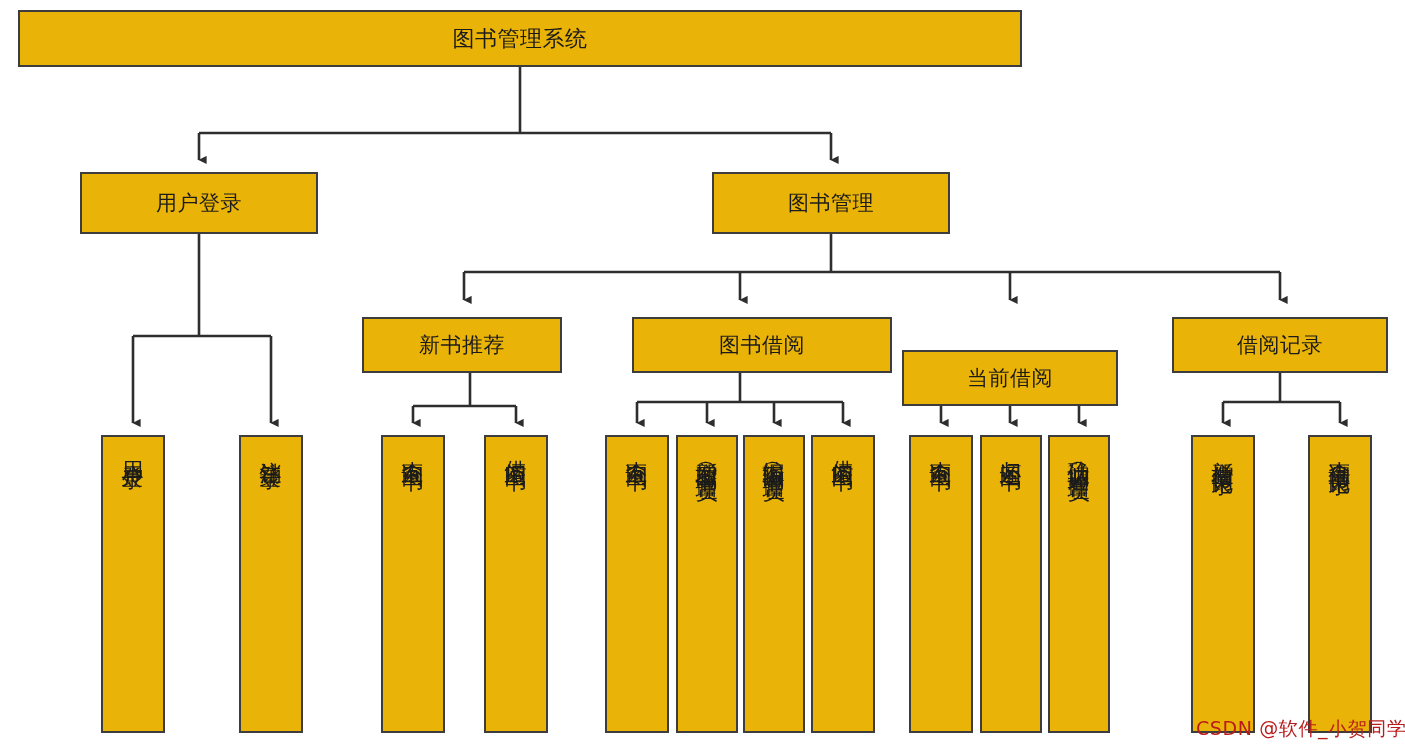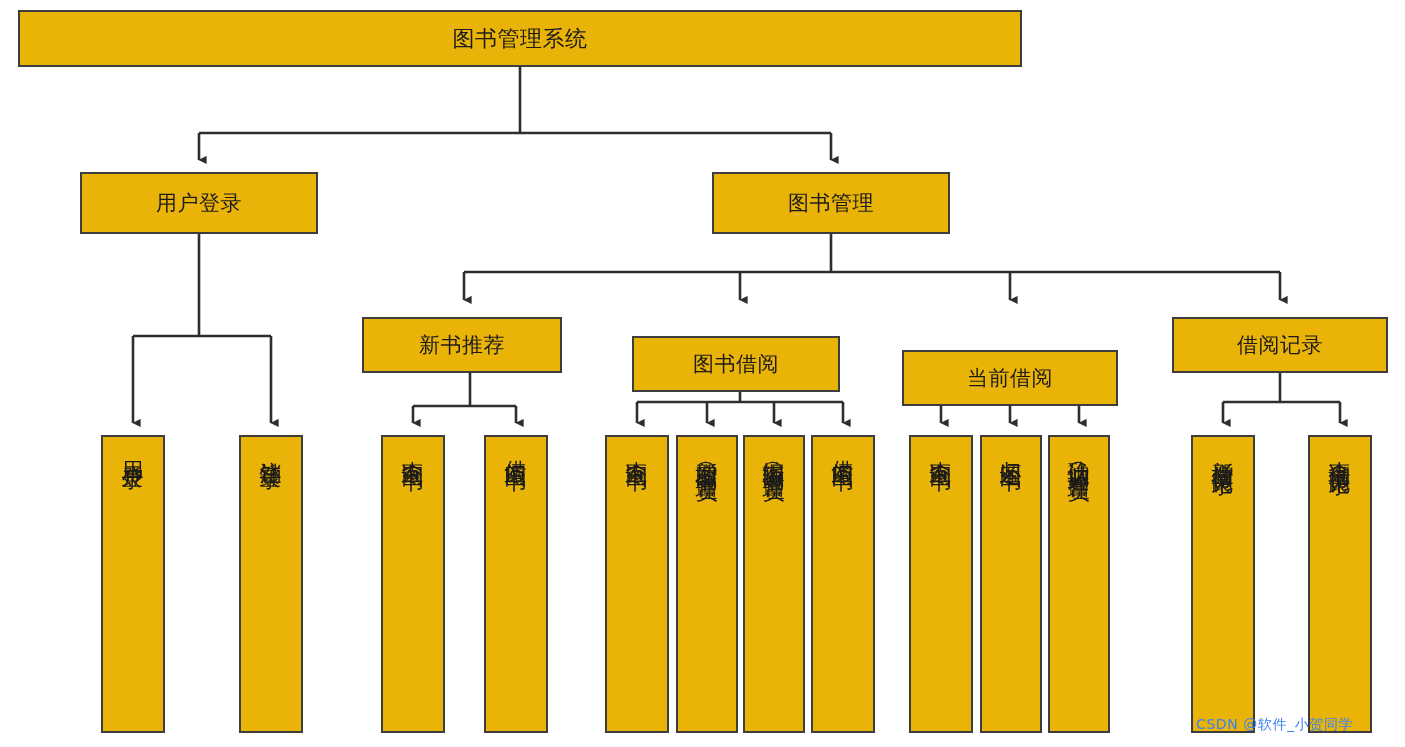--- a/index.html
+++ b/index.html
@@ -60,22 +60,22 @@
     white-space: pre;
     text-align: start;
   }
   .node.root .node-label {
     font-size: 22px;
   }
   #watermark {
     position: absolute;
     left: 1196px;
     top: 716px;
-    font-size: 14px;
-    color: #3b82f6;
+    font-size: 19px;
+    color: #b91c1c;
     letter-spacing: 0.6px;
     white-space: nowrap;
     pointer-events: none;
   }
 </style>
 </head>
 <body>
 
 <div id="diagram-root">
 
@@ -136,21 +136,21 @@
   <div class="node horiz" style="left:80px; top:172px; width:238px; height:62px;">
     <span class="node-label">用户登录</span>
   </div>
   <div class="node horiz" style="left:712px; top:172px; width:238px; height:62px;">
     <span class="node-label">图书管理</span>
   </div>
 
   <div class="node horiz" style="left:362px; top:317px; width:200px; height:56px;">
     <span class="node-label">新书推荐</span>
   </div>
-  <div class="node horiz" style="left:632px; top:317px; width:208px; height:56px;margin-top:19px;">
+  <div class="node horiz" style="left:632px; top:317px; width:260px; height:56px;">
     <span class="node-label">图书借阅</span>
   </div>
   <div class="node horiz" style="left:902px; top:317px; width:216px; height:56px;margin-top:33px;">
     <span class="node-label">当前借阅</span>
   </div>
   <div class="node horiz" style="left:1172px; top:317px; width:216px; height:56px;">
     <span class="node-label">借阅记录</span>
   </div>
 
   <div class="node vert" style="left:101px; top:435px; width:64px; height:298px;">

